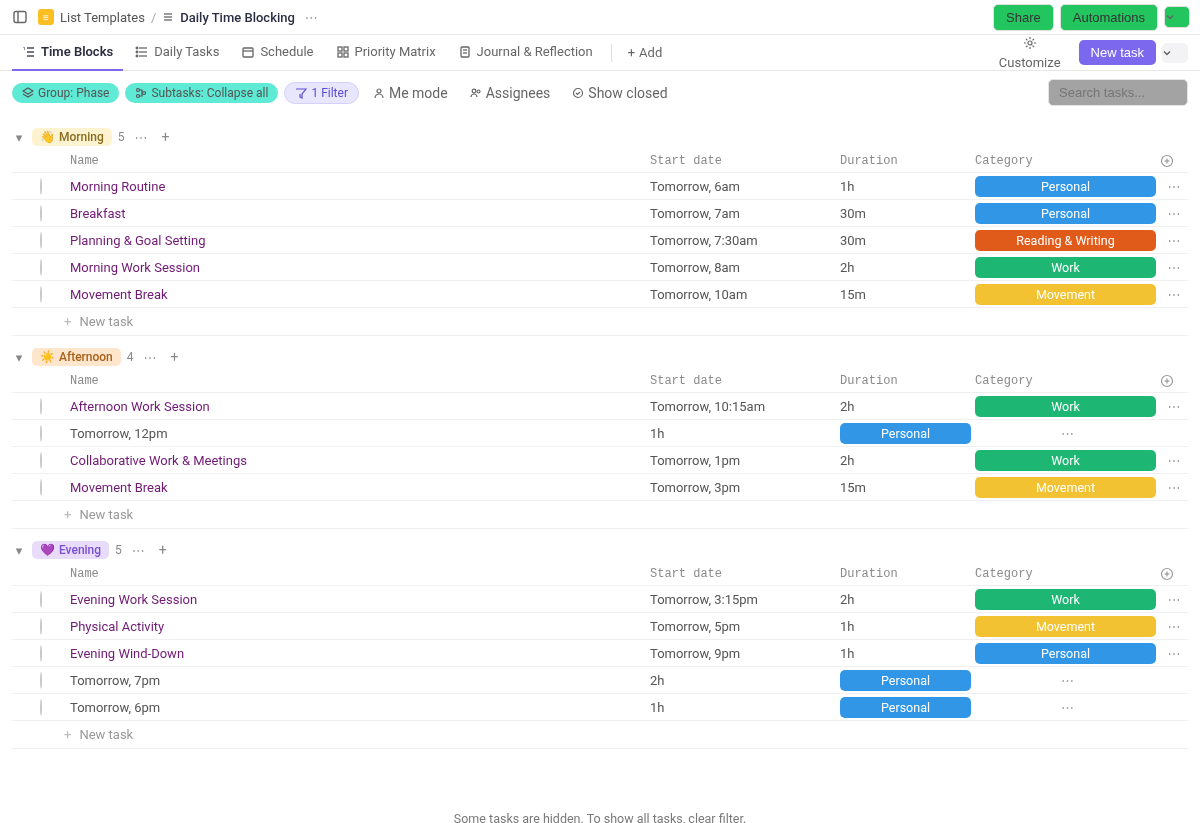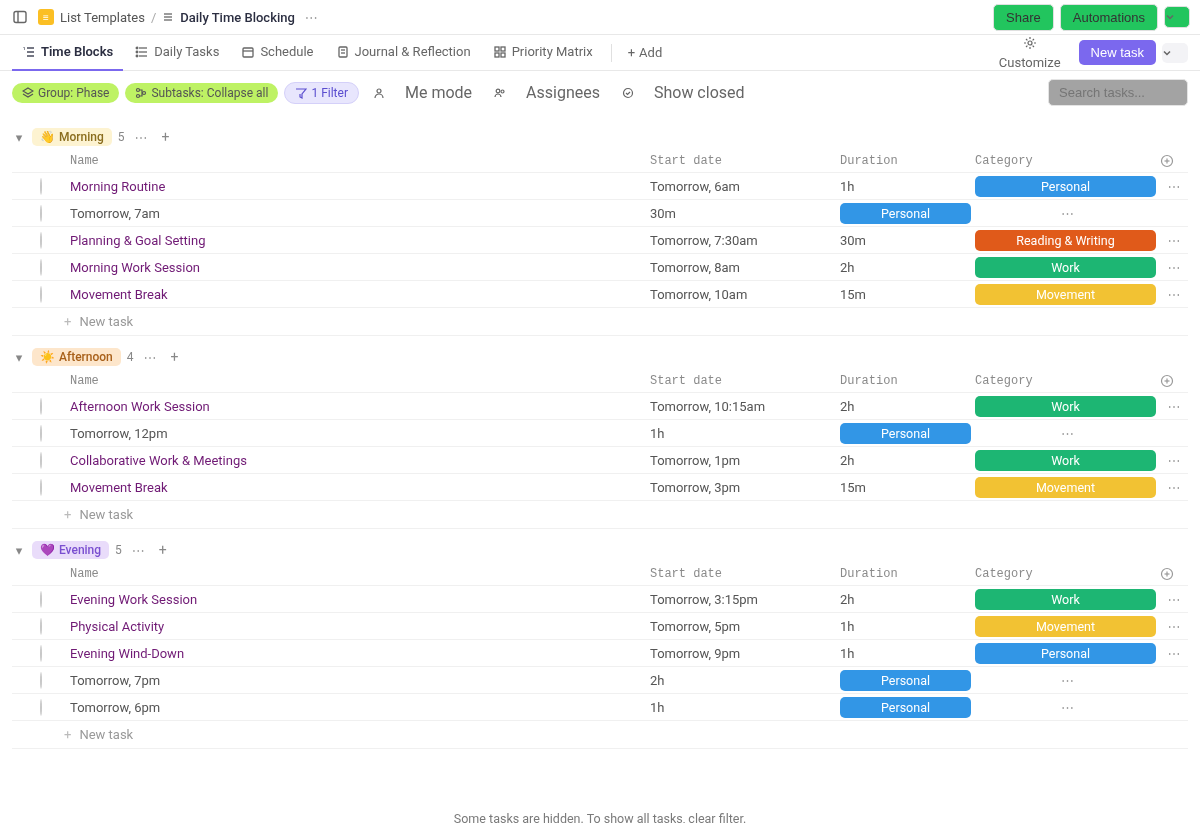--- a/index.html
+++ b/index.html
@@ -22,23 +22,23 @@
 .viewsbar { display:flex; align-items:center; height:36px; padding:0 12px; border-bottom:1px solid #e8e8e8; gap:2px; }
 .view-tab { display:flex; align-items:center; gap:5px; padding:0 10px; height:36px; font-size:13px; color:#666; cursor:pointer; border-bottom:2px solid transparent; }
 .view-tab.active { color:#2b2e41; font-weight:600; border-bottom:2px solid #7b68ee; }
 .view-tab .ic { width:14px; height:14px; }
 .view-divider { width:1px; height:18px; background:#e0e0e0; margin:0 6px; }
 .add-view { display:flex; align-items:center; gap:4px; color:#666; cursor:pointer; padding:0 8px; }
 .spacer { flex:1; }
 .customize { display:flex; align-items:center; gap:5px; color:#666; cursor:pointer; padding:4px 8px;flex-direction:column; }
 
 .filtersbar { display:flex; align-items:center; padding:8px 12px; gap:6px; }
-.chip { display:flex; align-items:center; gap:4px; background:#bef264; border-radius:12px; padding:3px 10px; font-size:12px; color:#555; cursor:pointer; }
+.chip { display:flex; align-items:center; gap:4px; background:#5eead4; border-radius:12px; padding:3px 10px; font-size:12px; color:#555; cursor:pointer; }
 .chip.accent { background:#e8e6fd; color:#5a4dcf; border:1px solid #d4d0f9; }
-.textbtn { display:flex; align-items:center; gap:20px; padding:3px 8px; font-size:16px; color:#666; cursor:pointer; border-radius:4px; }
+.textbtn { display:flex; align-items:center; gap:4px; padding:3px 8px; font-size:14px; color:#666; cursor:pointer; border-radius:4px; }
 .search-box { margin-left:auto; }
 .search-box input { border:1px solid #e4e4e4; border-radius:5px; padding:5px 10px; font-size:13px; width:140px; background:#a3a3a3; }
 
 .content { padding: 2px 12px 40px; }
 
 .group { margin-top:10px; }
 .group-header { display:flex; align-items:center; gap:6px; padding:2px 0; }
 .collapse-caret { color:#888; cursor:pointer; width:14px; text-align:center; }
 .group-badge { display:inline-flex; align-items:center; gap:4px; padding:2px 8px; border-radius:5px; font-size:12px; font-weight:500; }
 .group-count { font-size:12px; color:#888; }
@@ -124,34 +124,34 @@
   </div>
   <div class="view-tab">
     <svg class="ic" viewBox="0 0 14 14" fill="none" stroke="currentColor" stroke-width="1.3">
         <rect x="2" y="3" width="10" height="9" rx="1"></rect>
         <line x1="2" y1="6" x2="12" y2="6"></line>
       </svg>
     <span>Schedule</span>
   </div>
   <div class="view-tab">
     <svg class="ic" viewBox="0 0 14 14" fill="none" stroke="currentColor" stroke-width="1.3">
-        <rect x="3" y="2" width="8" height="10" rx="1"></rect>
-        <line x1="5" y1="5" x2="9" y2="5"></line>
-        <line x1="5" y1="8" x2="9" y2="8"></line>
-      </svg>
-    <span>Journal &amp; Reflection</span>
-  </div>
-  <div class="view-tab">
-    <svg class="ic" viewBox="0 0 14 14" fill="none" stroke="currentColor" stroke-width="1.3">
         <rect x="2" y="2" width="4" height="4"></rect>
         <rect x="8" y="2" width="4" height="4"></rect>
         <rect x="2" y="8" width="4" height="4"></rect>
         <rect x="8" y="8" width="4" height="4"></rect>
       </svg>
     <span>Priority Matrix</span>
+  </div>
+  <div class="view-tab">
+    <svg class="ic" viewBox="0 0 14 14" fill="none" stroke="currentColor" stroke-width="1.3">
+        <rect x="3" y="2" width="8" height="10" rx="1"></rect>
+        <line x1="5" y1="5" x2="9" y2="5"></line>
+        <line x1="5" y1="8" x2="9" y2="8"></line>
+      </svg>
+    <span>Journal &amp; Reflection</span>
   </div>
   <div class="view-divider"></div>
   <div class="add-view">
     <span>+</span>
     <span>Add</span>
   </div>
   <div class="spacer"></div>
   <div class="customize">
     <svg width="14" height="14" viewBox="0 0 14 14" fill="none" stroke="currentColor" stroke-width="1.2">
         <circle cx="7" cy="7" r="2"></circle>
@@ -246,20 +246,21 @@
       <div class="task-row">
         <span><span class="status-circle"></span></span>
         <span class="task-name">Morning Routine</span>
         <span class="task-date">Tomorrow, 6am</span>
         <span class="task-dur">1h</span>
         <span class="cat-pill" style="background:#3296e6">Personal</span>
         <span class="row-dots">⋯</span>
       </div>
       <div class="task-row">
         <span><span class="status-circle"></span></span>
+        <span class="task-name">Breakfast</span>
         <span class="task-date">Tomorrow, 7am</span>
         <span class="task-dur">30m</span>
         <span class="cat-pill" style="background:#3296e6">Personal</span>
         <span class="row-dots">⋯</span>
       </div>
       <div class="task-row">
         <span><span class="status-circle"></span></span>
         <span class="task-name">Planning &amp; Goal Setting</span>
         <span class="task-date">Tomorrow, 7:30am</span>
         <span class="task-dur">30m</span>

